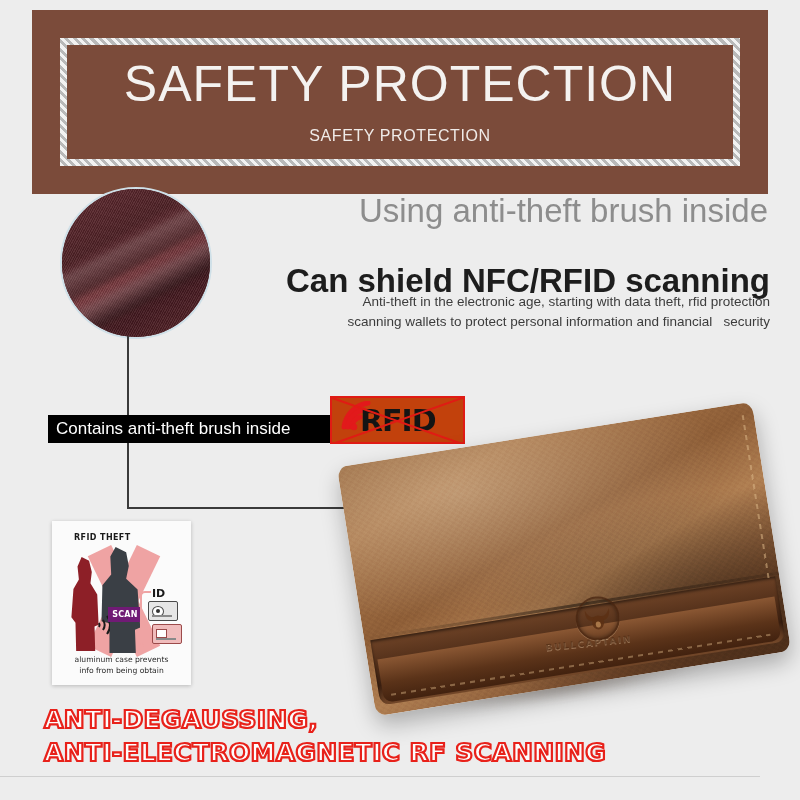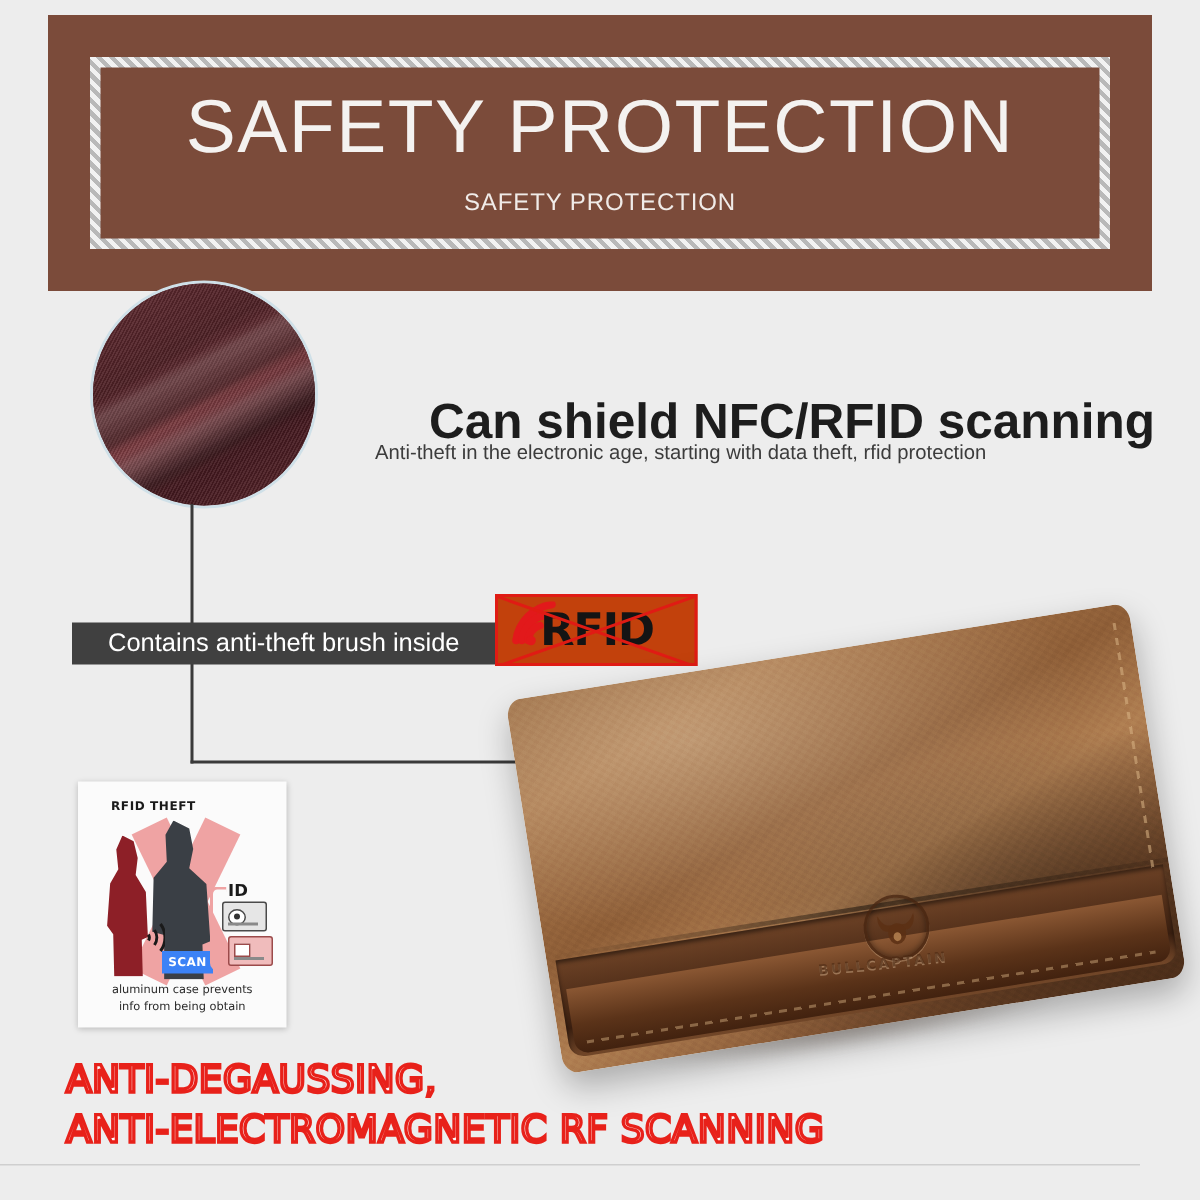--- a/index.html
+++ b/index.html
@@ -47,21 +47,21 @@
     white-space:nowrap;letter-spacing:0px;
   }
   .h-bold{
     position:absolute;left:218px;top:242px;width:552px;
     text-align:right;color:#1d1d1d;font-size:33px;font-weight:700;
     white-space:nowrap;
     margin-top:20px;
   }
   .body-copy{
     position:absolute;left:250px;top:292px;width:520px;
-    color:#3c3c3c;font-size:13.5px;line-height:20px;
+    text-align:right;color:#3c3c3c;font-size:13.5px;line-height:20px;
     font-weight:400;
   }
   .body-copy div{white-space:pre;}
 
   
   .swatch{
     position:absolute;left:60px;top:187px;width:148px;height:148px;
     border-radius:50%;
     border:2px solid #cfe0e8;
     overflow:hidden;
@@ -86,22 +86,22 @@
   .lead-v{left:127px;top:336px;width:2px;height:173px;}
   .lead-h{left:127px;top:507px;height:2px;width:406px;}
   .dot{
     position:absolute;left:525px;top:501px;width:15px;height:15px;
     border-radius:50%;background:#e8211a;
   }
 
   
   .blackbar{
     position:absolute;left:48px;top:415px;width:285px;height:28px;
-    background:#404040;color:#fff;display:flex;align-items:center;
-    padding-left:24px;box-sizing:border-box;
+    background:#000000;color:#fff;display:flex;align-items:center;
+    padding-left:8px;box-sizing:border-box;
     font-size:17px;font-weight:400;white-space:nowrap;
   }
 
   
   .rfid-box{
     position:absolute;left:330px;top:396px;width:135px;height:48px;
     border:2px solid #e01b14;background:#c2410c;box-sizing:border-box;
   }
   .rfid-inner{position:relative;width:100%;height:100%;overflow:hidden;}
   .rfid-waves{position:absolute;left:6px;top:3px;width:36px;height:32px;}
@@ -136,22 +136,22 @@
   .sil{position:absolute;}
   .sil-w{
     left:16px;top:36px;width:34px;height:94px;background:#8d1f27;
     clip-path:polygon(40% 0,62% 4%,70% 16%,66% 28%,86% 40%,90% 72%,78% 74%,80% 100%,24% 100%,22% 70%,10% 64%,16% 34%,32% 24%,28% 10%);
   }
   .sil-m{
     left:46px;top:26px;width:44px;height:106px;background:#3a3f45;
     clip-path:polygon(40% 0,64% 5%,70% 18%,64% 30%,90% 40%,96% 76%,84% 78%,86% 100%,26% 100%,26% 72%,8% 70%,10% 36%,30% 26%,28% 9%);
   }
   .scan-badge{
-    position:absolute;left:56px;top:113px;width:34px;height:15px;
-    background:#3b82f6;color:#fff;font-size:8px;font-weight:700;
+    position:absolute;left:56px;top:86px;width:34px;height:15px;
+    background:#701a75;color:#fff;font-size:8px;font-weight:700;
     display:flex;align-items:center;justify-content:center;
     font-family:"DejaVu Sans", sans-serif;letter-spacing:.3px;
   }
   .scan-waves{position:absolute;left:40px;top:92px;width:18px;height:24px;}
   .id-label{
     position:absolute;left:100px;top:66px;font-size:11px;font-weight:700;
     color:#1a1a1a;font-family:"DejaVu Sans", sans-serif;
   }
   .mini-card{position:absolute;border:1.4px solid #4a4a4a;border-radius:2px;background:#e6e6e6;}
   .mini-card.c1{left:96px;top:80px;width:28px;height:18px;}
@@ -238,21 +238,21 @@
   }
   .w-shadow{
     position:absolute;left:30px;top:250px;width:400px;height:40px;
     background:radial-gradient(50% 50% at 50% 50%, rgba(90,70,55,.38) 0%, rgba(0,0,0,0) 72%);
     transform:rotate(-9deg);filter:blur(4px);
   }
 
   
   .red-text{
     position:absolute;left:44px;top:703px;
-    font-size:25px;font-weight:400;line-height:33px;
+    font-size:25px;font-weight:700;line-height:33px;
     color:#fdfdfd;
     -webkit-text-stroke:2.2px #e8211a;
     letter-spacing:.3px;
     font-family:"DejaVu Sans", sans-serif;
   }
   .red-text div{white-space:nowrap;}
   .hr-bottom{
     position:absolute;left:0;top:776px;width:760px;height:1px;background:#cfcfcf;
   }
 </style>
@@ -263,24 +263,26 @@
 
   <div class="banner">
     <div class="banner-inner">
       <div class="banner-core">
         <div class="banner-title">SAFETY PROTECTION</div>
         <div class="banner-sub">SAFETY PROTECTION</div>
       </div>
     </div>
   </div>
 
+  <div class="h-light">Using anti-theft brush inside</div>
   <div class="h-bold">Can shield NFC/RFID scanning</div>
 
   <div class="body-copy">
     <div>Anti-theft in the electronic age, starting with data theft, rfid protection</div>
+    <div>scanning wallets to protect personal information and financial   security</div>
   </div>
 
   <div class="swatch">
     <div class="weave"></div>
     <div class="fold f1"></div>
     <div class="fold f2"></div>
   </div>
 
   <div class="lead lead-v"></div>
   <div class="lead lead-h"></div>

